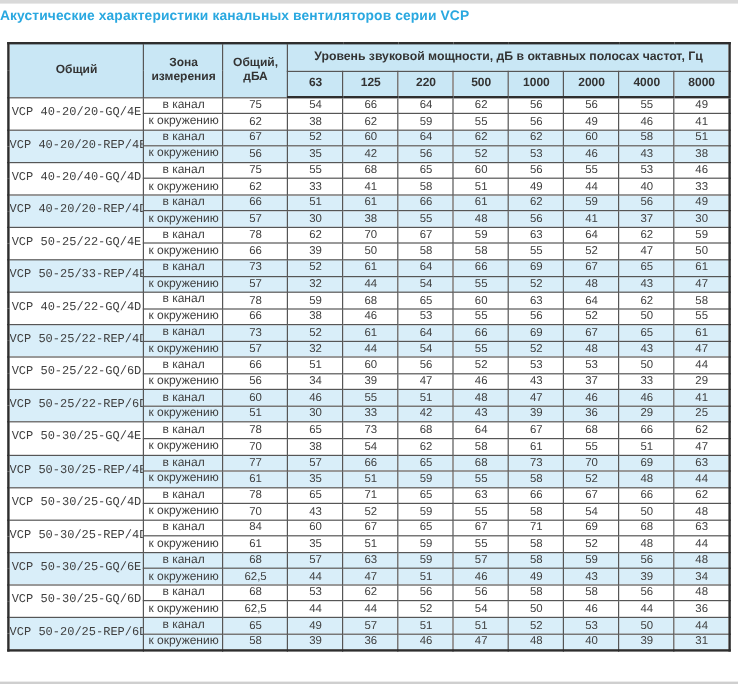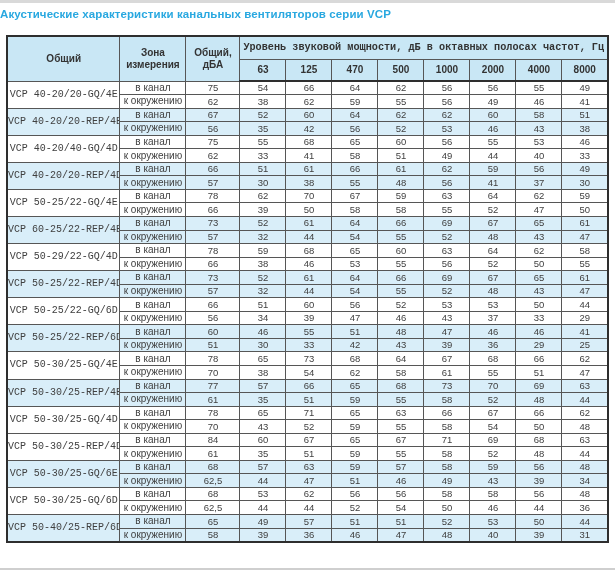--- a/index.html
+++ b/index.html
@@ -40,21 +40,21 @@
     overflow: hidden;
     white-space: nowrap;
   }
   thead th {
     background: #c9e7f5;
     font-weight: bold;
     color: #333333;
     font-size: 10px;
   }
   th.multiline { white-space: pre-line; line-height: 1.15; }
-  th.octave-header { height: 23px; font-size: 10.2px; font-family: Liberation Mono, monospace; }
+  th.octave-header { height: 23px; font-size: 10.2px; }
   th.freq { height: 22px; }
   thead tr.freq-row th { border-bottom: 2px solid #2e2e2e; }
   tbody td { height: 13.55px; line-height: 1; color: #404040; }
   tbody td.model-cell { font-size: 10px; font-family: Liberation Mono, monospace; }
   tbody td.zone-cell { font-size: 10px; }
   tbody tr.group-start td { border-top: 1.6px solid #2e2e2e; }
   tbody tr.shaded td { background: #d9eef9; }
   tbody tr.plain td { background: #ffffff; }
 </style>
 </head>
@@ -83,21 +83,21 @@
       <th rowspan="2" class="multiline">Общий</th>
       <th rowspan="2" class="multiline">Зона
 измерения</th>
       <th rowspan="2" class="multiline">Общий,
 дБА</th>
       <th colspan="8" class="octave-header">Уровень звуковой мощности, дБ в октавных полосах частот, Гц</th>
     </tr>
     <tr class="freq-row">
       <th class="freq">63</th>
       <th class="freq">125</th>
-      <th class="freq">470</th>
+      <th class="freq">220</th>
       <th class="freq">500</th>
       <th class="freq">1000</th>
       <th class="freq">2000</th>
       <th class="freq">4000</th>
       <th class="freq">8000</th>
     </tr>
   </thead>
 
   <tbody>
       <tr class="plain group-start">
@@ -219,21 +219,21 @@
         <td>39</td>
         <td>50</td>
         <td>58</td>
         <td>58</td>
         <td>55</td>
         <td>52</td>
         <td>47</td>
         <td>50</td>
       </tr>
       <tr class="shaded group-start">
-        <td rowspan="2" class="model-cell">VCP 60-25/22-REP/4E</td>
+        <td rowspan="2" class="model-cell">VCP 50-25/33-REP/4E</td>
         <td class="zone-cell">в канал</td>
         <td>73</td>
         <td>52</td>
         <td>61</td>
         <td>64</td>
         <td>66</td>
         <td>69</td>
         <td>67</td>
         <td>65</td>
         <td>61</td>
@@ -244,21 +244,21 @@
         <td>32</td>
         <td>44</td>
         <td>54</td>
         <td>55</td>
         <td>52</td>
         <td>48</td>
         <td>43</td>
         <td>47</td>
       </tr>
       <tr class="plain group-start">
-        <td rowspan="2" class="model-cell">VCP 50-29/22-GQ/4D</td>
+        <td rowspan="2" class="model-cell">VCP 40-25/22-GQ/4D</td>
         <td class="zone-cell">в канал</td>
         <td>78</td>
         <td>59</td>
         <td>68</td>
         <td>65</td>
         <td>60</td>
         <td>63</td>
         <td>64</td>
         <td>62</td>
         <td>58</td>
@@ -494,21 +494,21 @@
         <td>44</td>
         <td>44</td>
         <td>52</td>
         <td>54</td>
         <td>50</td>
         <td>46</td>
         <td>44</td>
         <td>36</td>
       </tr>
       <tr class="shaded group-start">
-        <td rowspan="2" class="model-cell">VCP 50-40/25-REP/6D</td>
+        <td rowspan="2" class="model-cell">VCP 50-20/25-REP/6D</td>
         <td class="zone-cell">в канал</td>
         <td>65</td>
         <td>49</td>
         <td>57</td>
         <td>51</td>
         <td>51</td>
         <td>52</td>
         <td>53</td>
         <td>50</td>
         <td>44</td>

